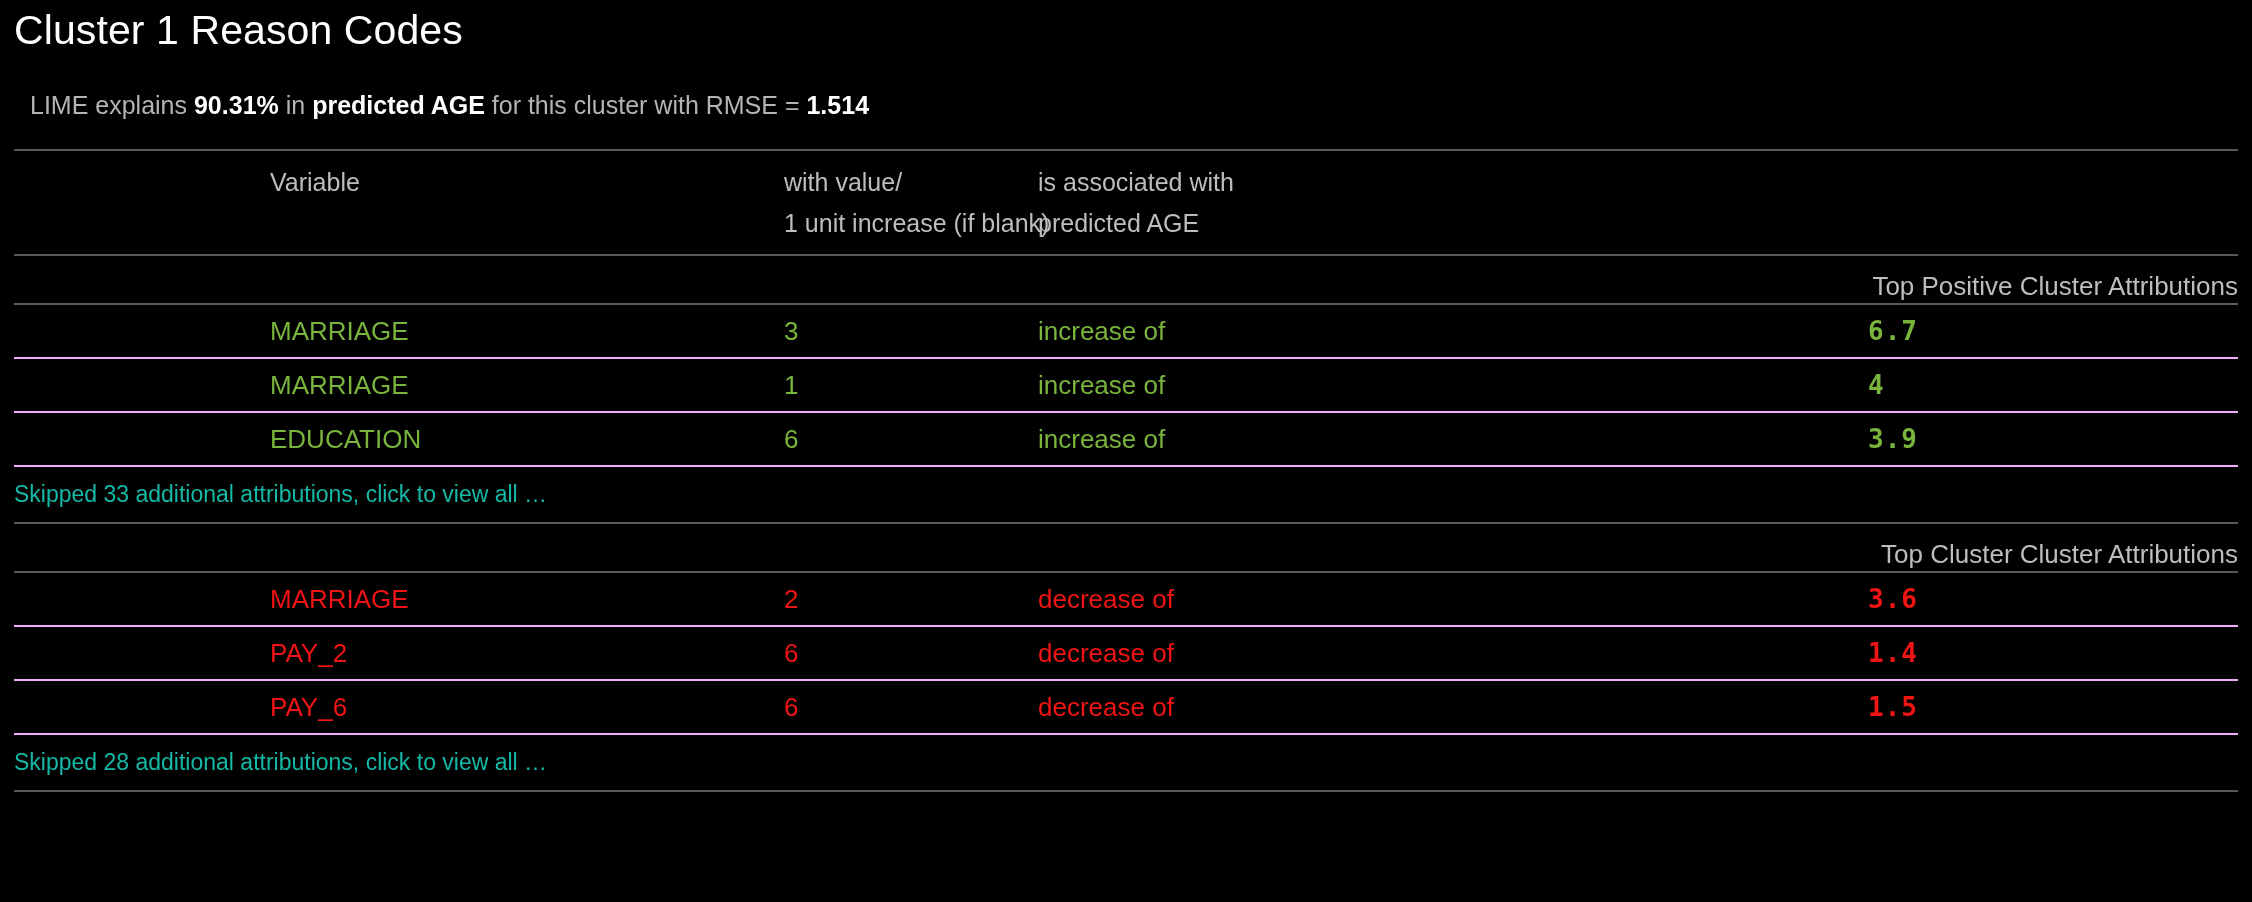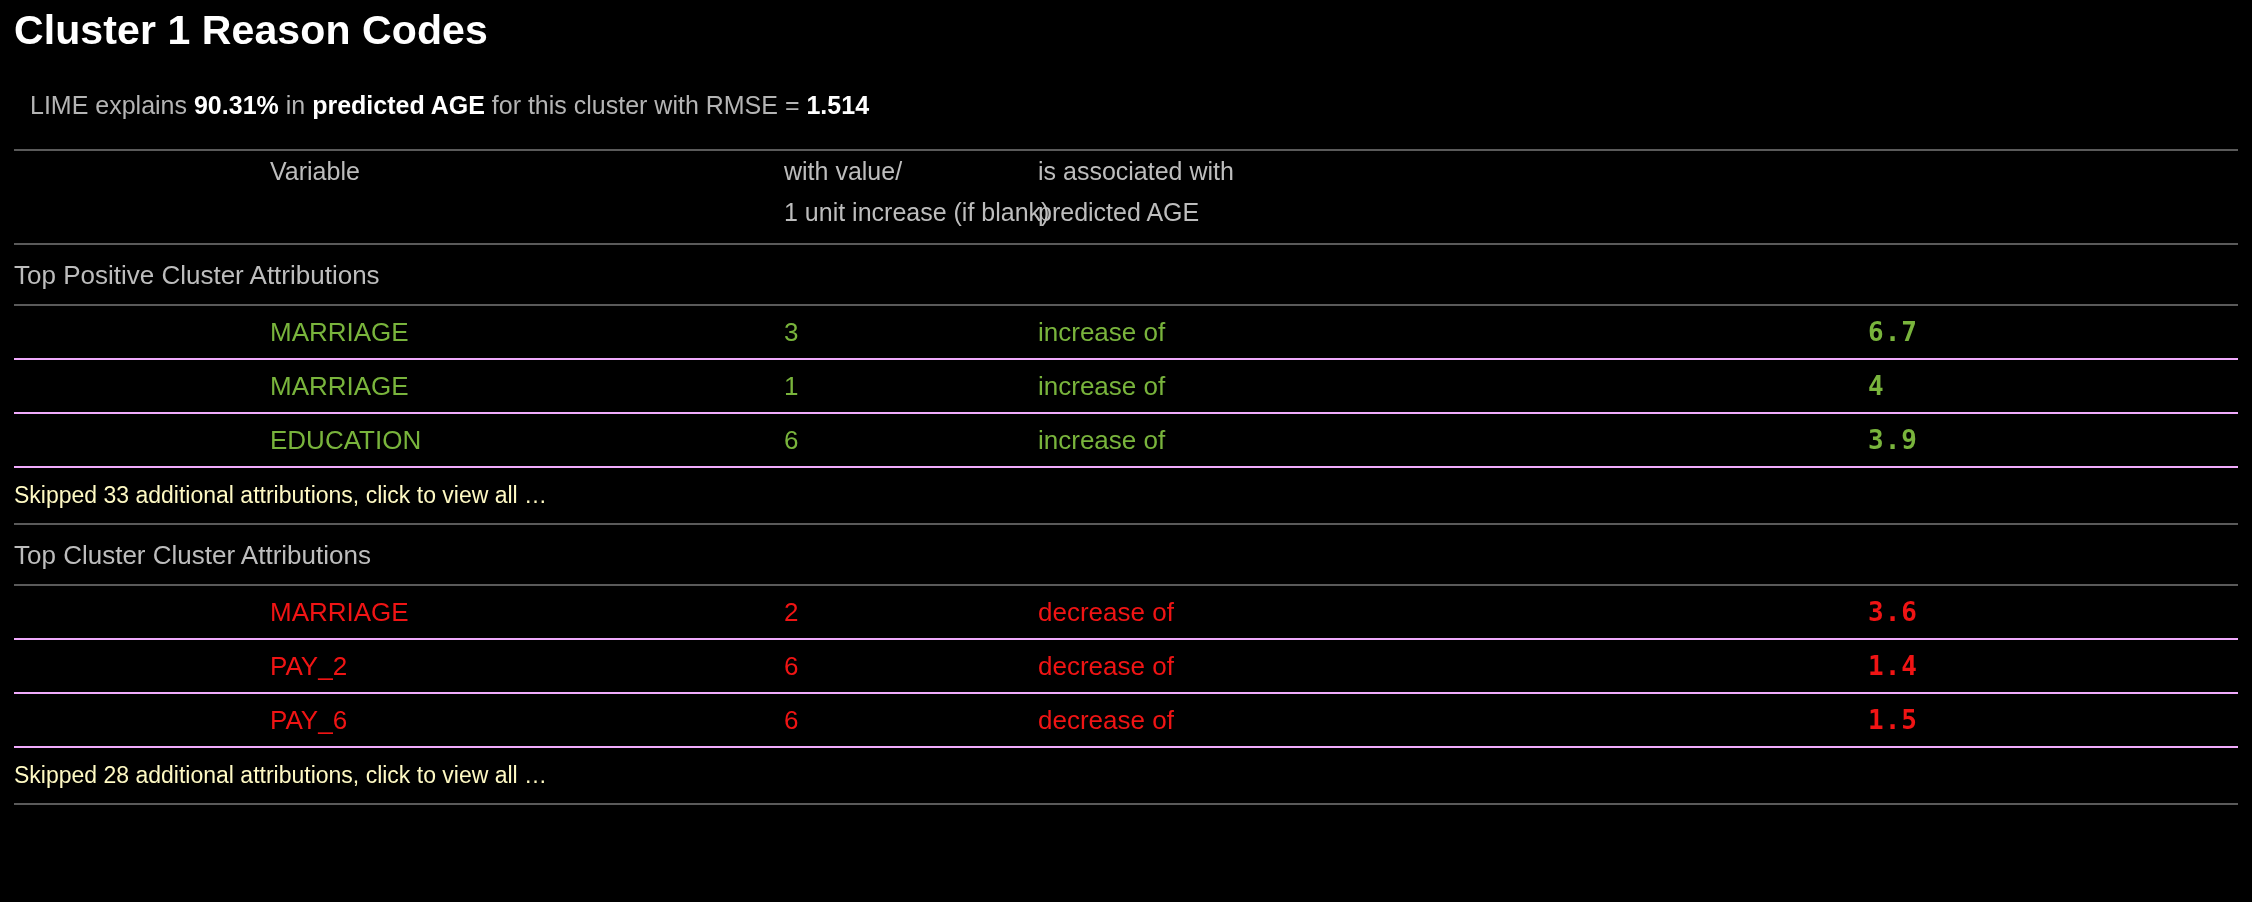--- a/index.html
+++ b/index.html
@@ -22,21 +22,21 @@
     padding: 0 14px;
     background: #000000;
     position: relative;
   }
 
   
   .page-title {
     color: #FFFFFF;
     font-size: 41px;
     line-height: 48px;
-    font-weight: 700;
+    font-weight: 400;
     letter-spacing: 0.1px;
     padding-top: 6px;
     margin: 0;
     white-space: nowrap;
   }
 
   .subtitle {
     color: #B4B4B4;
     font-size: 25px;
     line-height: 30px;
@@ -72,34 +72,35 @@
     text-align: left;
   }
 
   
   tr.head-row > th {
     border-top: 2px solid #5A5A5A;
     border-bottom: 2px solid #5A5A5A;
     color: #BDBDBD;
     font-size: 25px;
     line-height: 41px;
+    padding-top: 11px;
     padding-bottom: 10px;
     white-space: nowrap;
   }
   .hdr-l2 { display: block; }
 
   
   tr.section-row > td {
     border-bottom: 2px solid #5A5A5A;
     color: #BDBDBD;
     font-size: 26px;
     line-height: 34px;
     padding-top: 13px;
-    padding-bottom: 12px;
-    white-space: nowrap;
+    white-space: nowrap;
+    text-align: right;
   }
 
   
   tr.data-row > td {
     border-bottom: 2px solid #f0abfc;
     font-size: 26px;
     line-height: 32px;
     padding-top: 10px;
     padding-bottom: 10px;
     white-space: nowrap;
@@ -110,21 +111,21 @@
     font-size: 26px;
     letter-spacing: 1px;
   }
 
   tr.pos td { color: #79B43C; }
   tr.neg td { color: #F01414; }
 
   
   tr.skipped-row > td {
     border-bottom: 2px solid #5A5A5A;
-    color: #fef9c3;
+    color: #14b8a6;
     font-size: 23px;
     line-height: 30px;
     padding-top: 12px;
     padding-bottom: 13px;
     white-space: nowrap;
     cursor: pointer;
   }
 </style>
 </head>
 <body>

